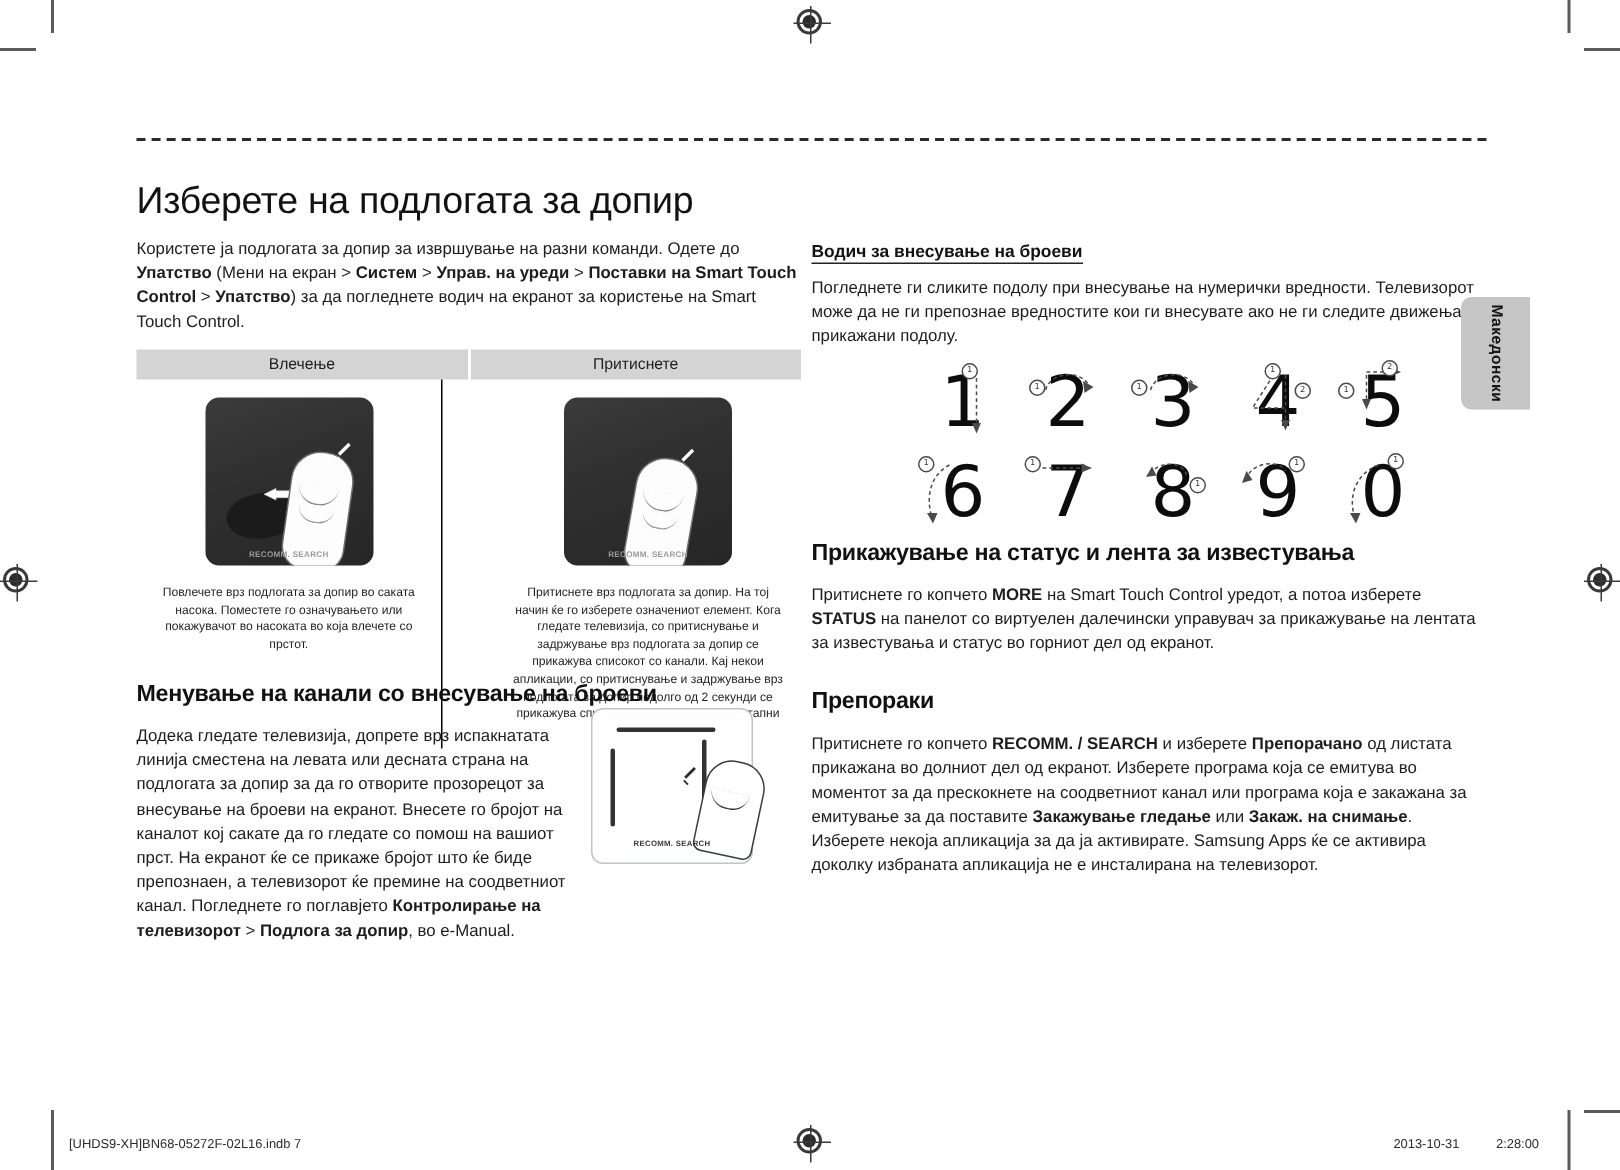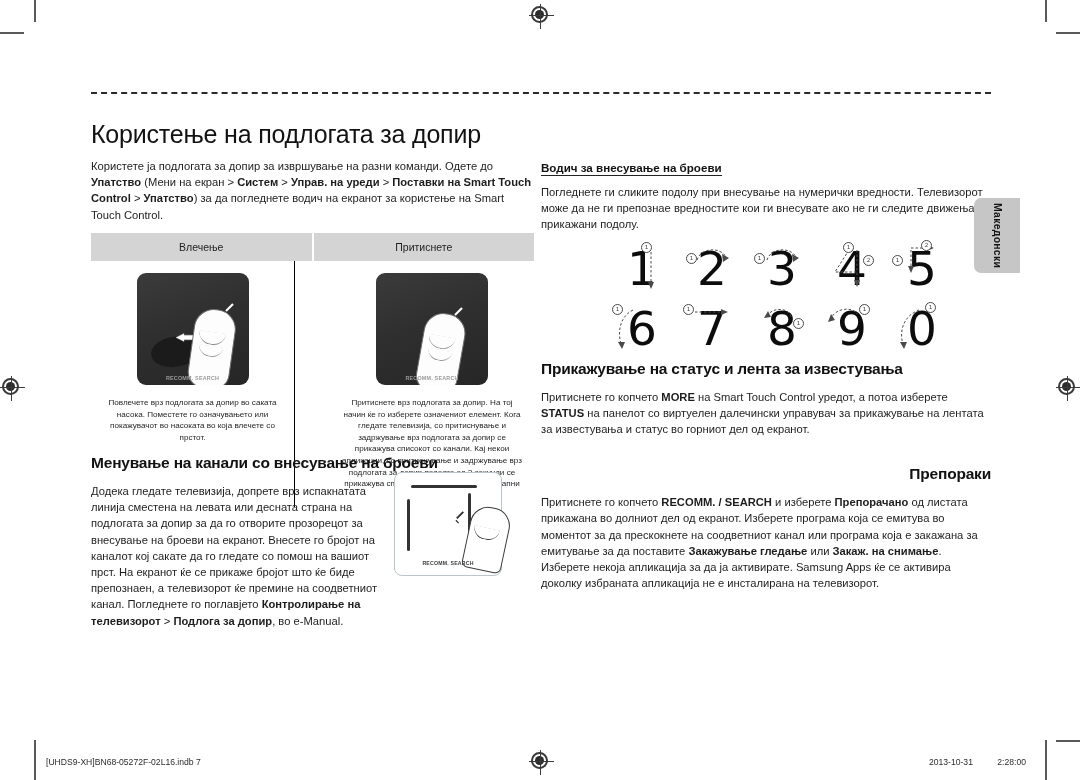--- a/index.html
+++ b/index.html
@@ -119,21 +119,21 @@
   
   .gtable {
     position: absolute;
     left: 31px;
     top: 198px;
     width: 443px;
     border-top: 1px solid #ffffff;
   }
   .gtable-head {
     display: flex;
-    height: 28px;
+    height: 20px;
   }
   .gtable-head .th {
     flex: 1 1 50%;
     background: #d4d4d4;
     font-size: 10.5px;
     color: #1e1e1e;
     display: flex;
     align-items: center;
     justify-content: center;
     text-align: center;
@@ -414,21 +414,21 @@
   <div class="reg-cross-v"></div>
 </div>
 <div class="reg-target" style="left:531px;top:752px;">
   <div class="reg-cross-v"></div>
 </div>
 
 <div class="page">
 
   <div class="dashed-rule"></div>
 
-  <h1 class="page-title">Користење на подлогата за допир</h1>
+  <h1 class="page-title">Изберете на подлогата за допир</h1>
 
   <div class="col-left">
     <p class="body">Користете ја подлогата за допир за извршување на разни команди. Одете до <b>Упатство</b> (Мени на екран &gt; <b>Систем</b> &gt; <b>Управ. на уреди</b> &gt; <b>Поставки на Smart Touch Control</b> &gt; <b>Упатство</b>) за да погледнете водич на екранот за користење на Smart Touch Control.</p>
   </div>
 
   <div class="gtable">
     <div class="gtable-head">
       <div class="th first">Влечење</div>
       <div class="th">Притиснете</div>
     </div>
@@ -582,21 +582,21 @@
             </svg>
             <div class="stroke-badge" style="left:34px;top:0;">1</div>
           </div>
         </div>
       </div>
     </div>
 
     <h2 class="section" style="margin-top:0;">Прикажување на статус и лента за известувања</h2>
     <p class="body">Притиснете го копчето <b>MORE</b> на Smart Touch Control уредот, а потоа изберете <b>STATUS</b> на панелот со виртуелен далечински управувач за прикажување на лентата за известувања и статус во горниот дел од екранот.</p>
 
-    <h2 class="section" style="margin-top:28px;text-align:right;">Препораки</h2>
+    <h2 class="section" style="margin-top:22px;">Препораки</h2>
     <p class="body">Притиснете го копчето <b>RECOMM. / SEARCH</b> и изберете <b>Препорачано</b> од листата прикажана во долниот дел од екранот. Изберете програма која се емитува во моментот за да прескокнете на соодветниот канал или програма која е закажана за емитување за да поставите <b>Закажување гледање</b> или <b>Закаж. на снимање</b>. Изберете некоја апликација за да ја активирате. Samsung Apps ќе се активира доколку избраната апликација не е инсталирана на телевизорот.</p>
 
   </div>
 
   <div class="side-tab">
     <span>Македонски</span>
   </div>
 
 
 </div>

